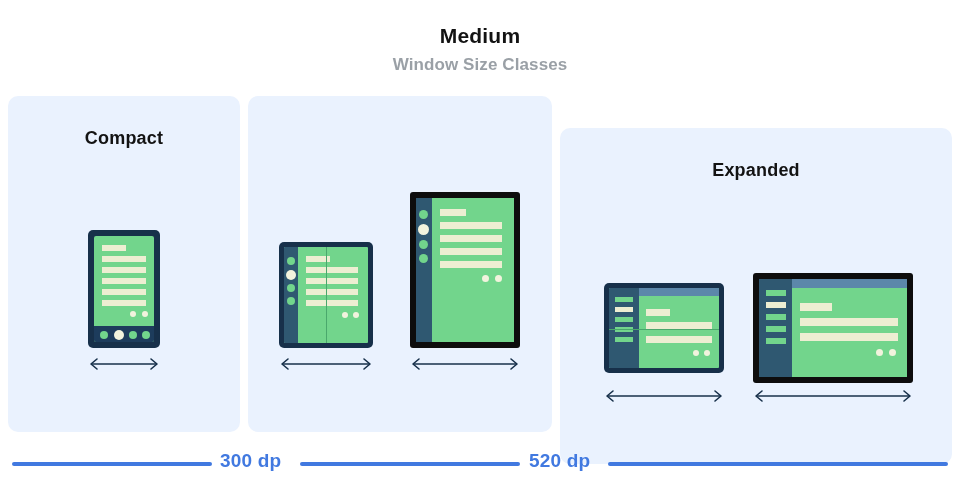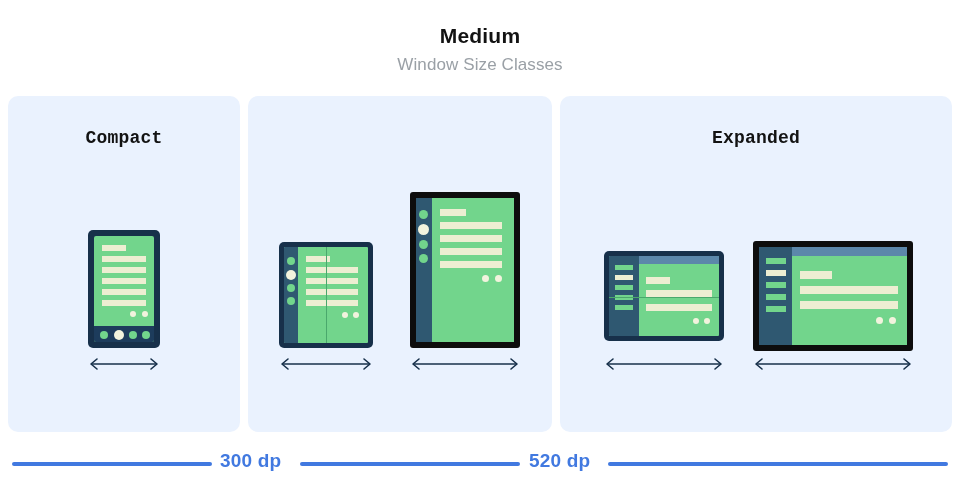--- a/index.html
+++ b/index.html
@@ -28,43 +28,42 @@
     top: 24px; left: 0; width: 960px;
     font-size: 21px;
     font-weight: bold;
     color: #131313;
     letter-spacing: 0.2px;
   }
   .subtitle {
     position: absolute;
     top: 55px; left: 0; width: 960px;
     font-size: 17px;
-    font-weight: normal;
+    font-weight: bold;
     color: #9aa0a6;
     letter-spacing: 0.1px;
   }
 
   
   .panels {
     position: absolute;
     top: 96px; left: 0;
     width: 960px;
     height: 336px;
-    font-family: Liberation Mono, monospace;
   }
   .panel {
     position: absolute;
     top: 0;
     height: 336px;
     background: #eaf2fe;
     border-radius: 10px;
   }
   .panel.compact  { left: 8px;   width: 232px; }
   .panel.medium   { left: 248px; width: 304px; }
-  .panel.expanded { left: 560px; width: 392px; }
+  .panel.expanded { left: 560px; width: 392px; margin-top: 32px; }
 
   .panel-title {
     position: absolute;
     top: 32px; left: 0; right: 0;
     text-align: center;
     font-size: 18px;
     font-weight: bold;
     color: #131313;
     letter-spacing: 0.2px;
   }

